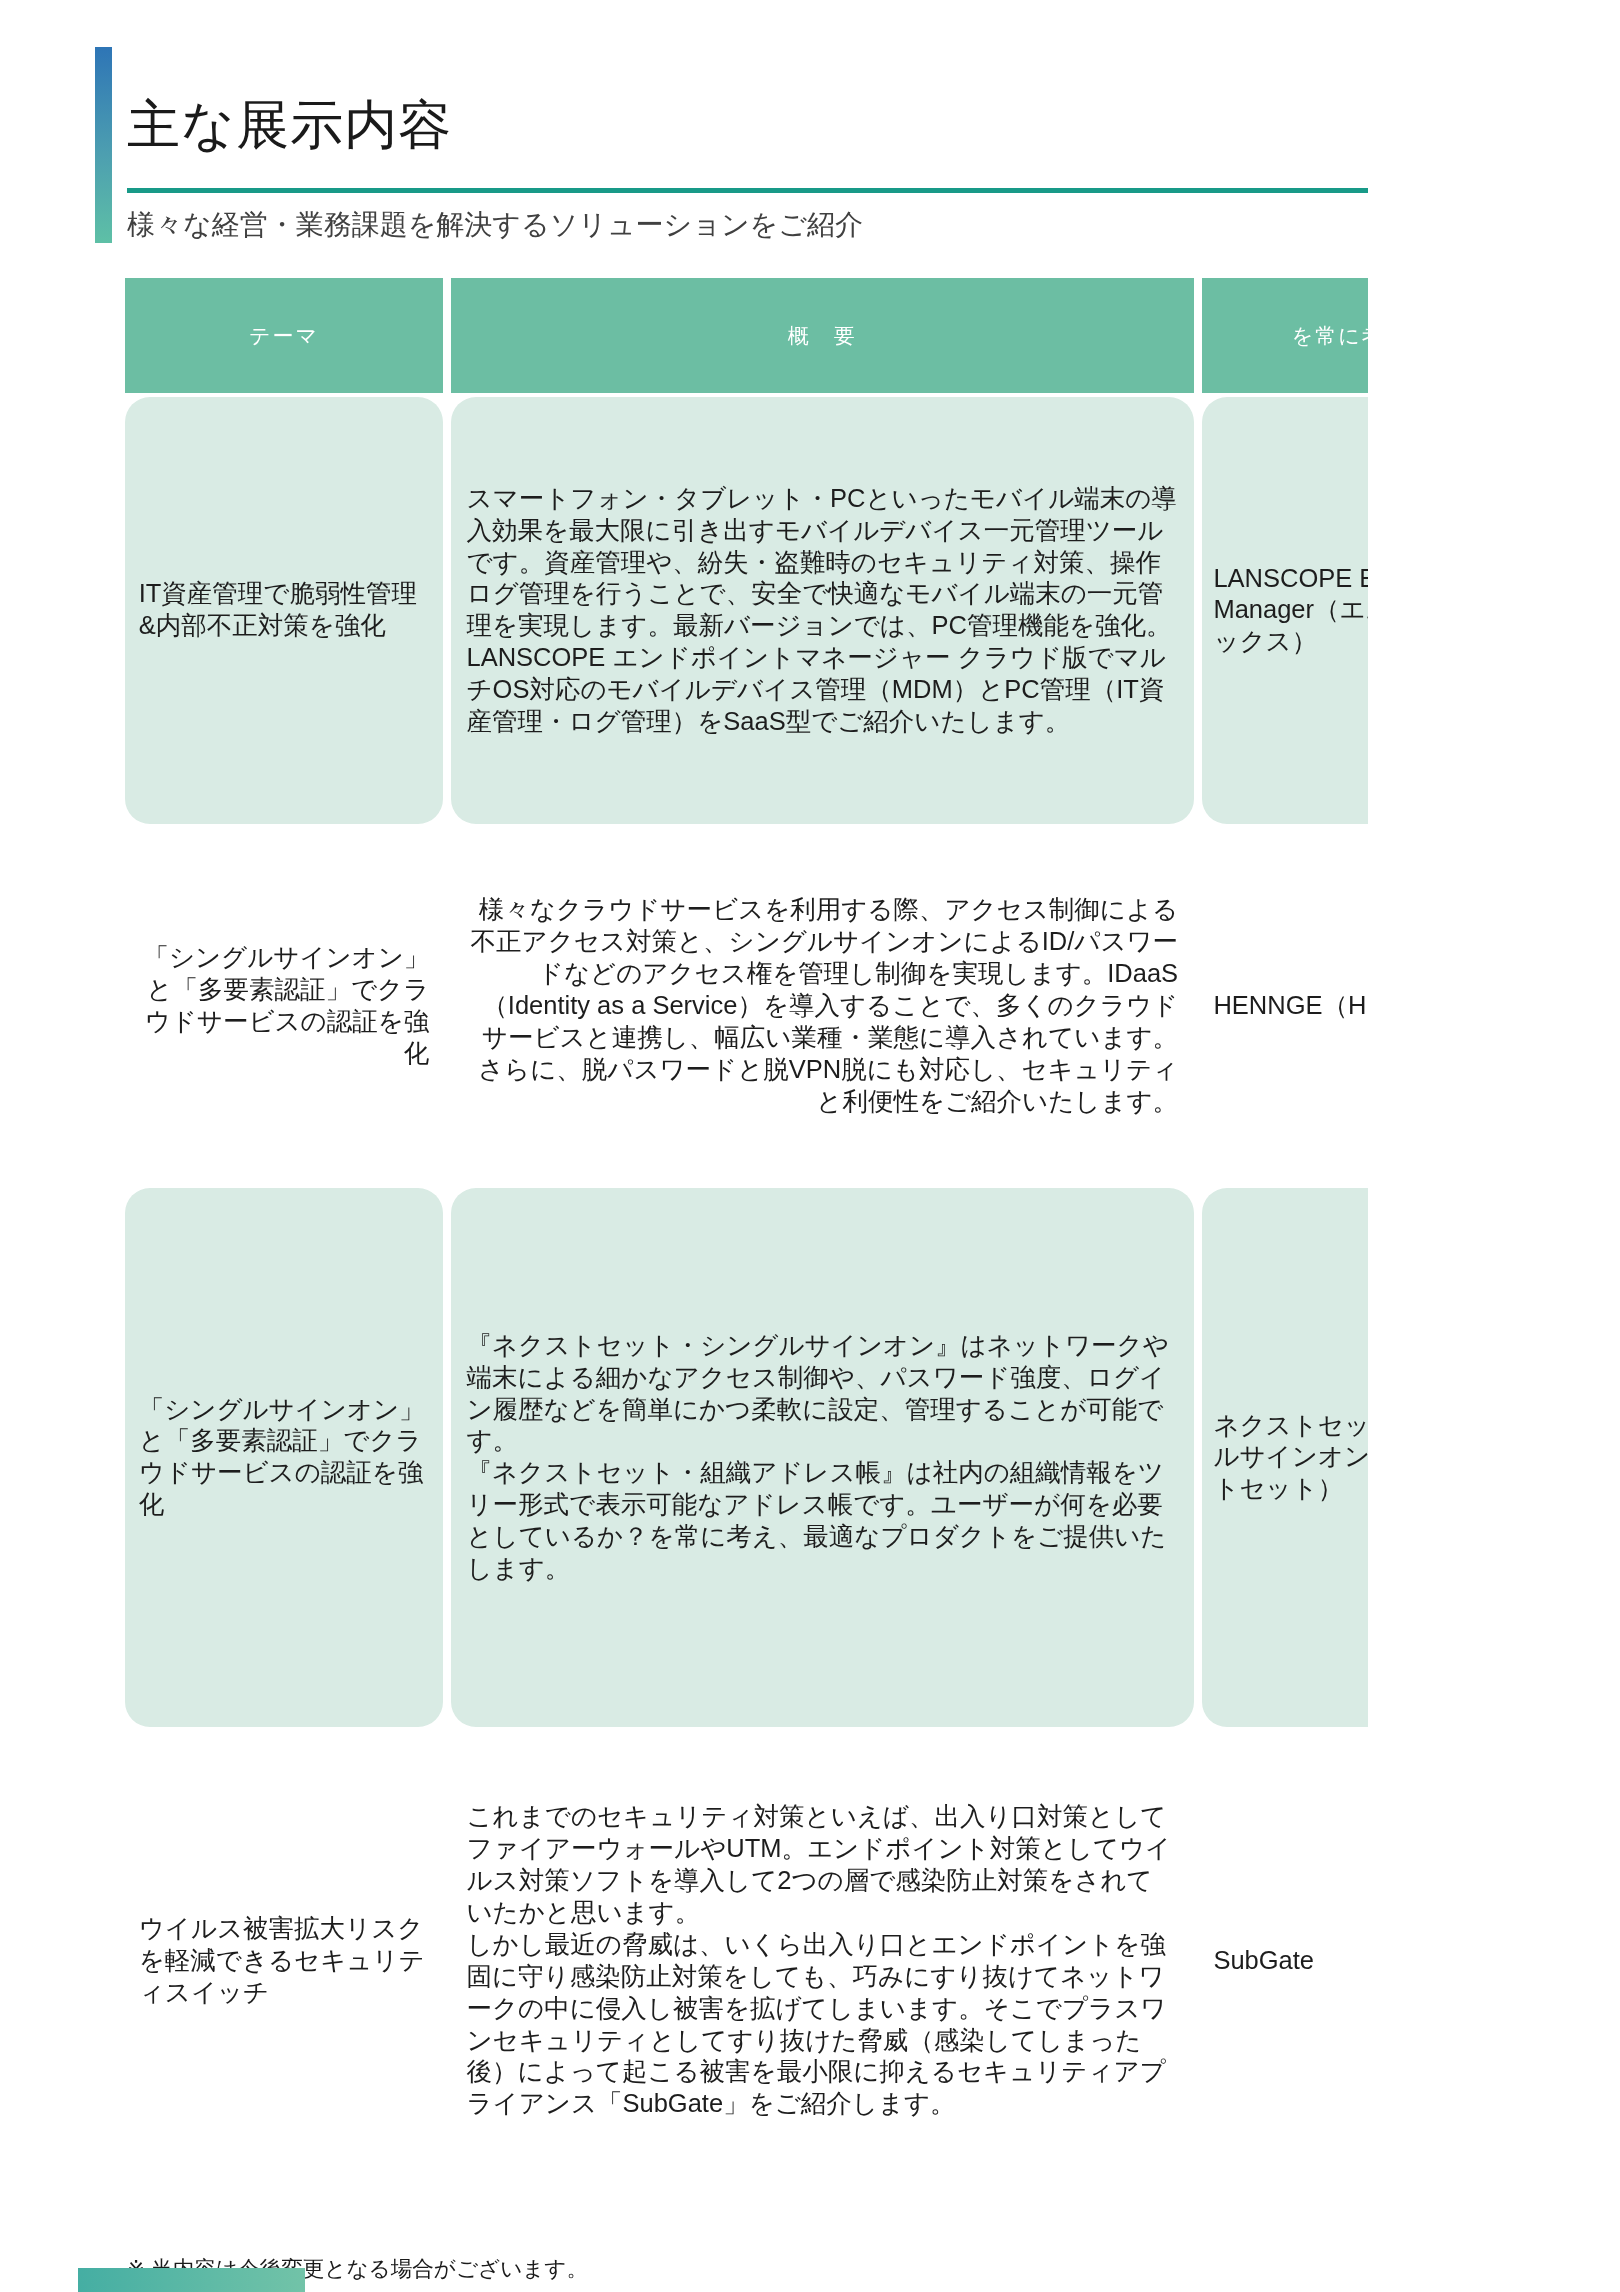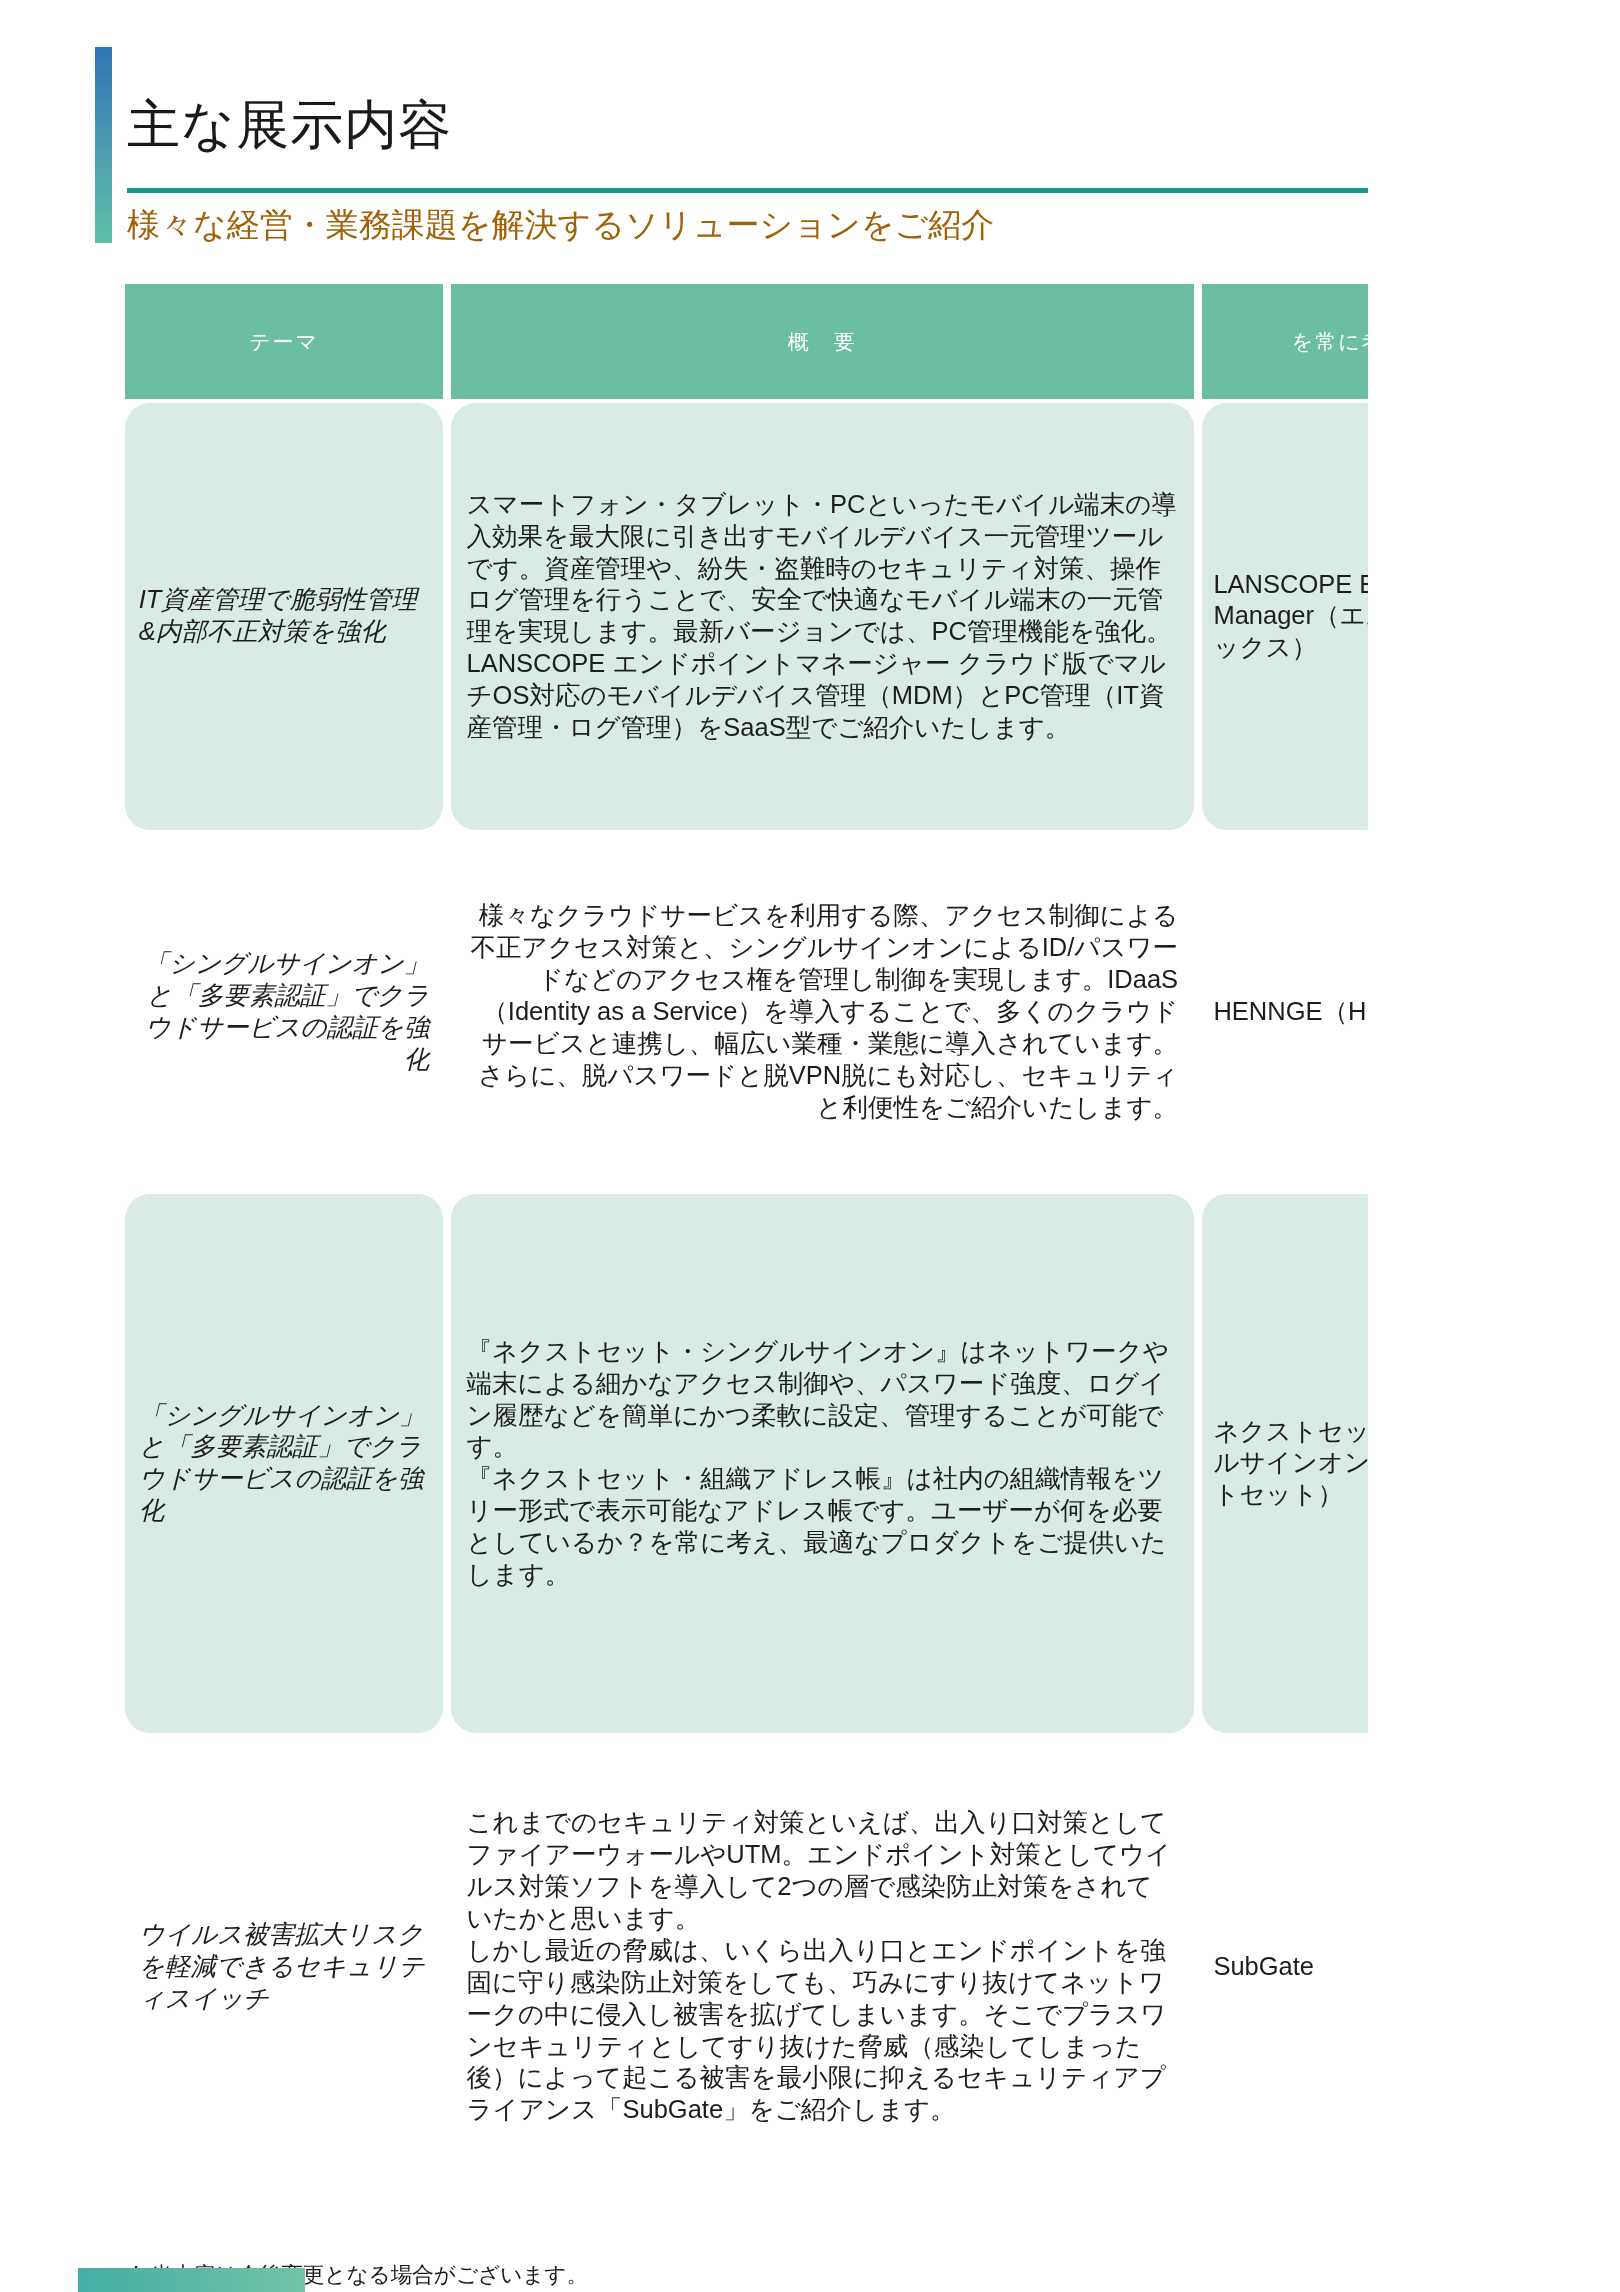--- a/index.html
+++ b/index.html
@@ -9,37 +9,37 @@
   
   .accent-bar{
     position:absolute;left:95px;top:47px;width:16.7px;height:196px;
     background:linear-gradient(180deg,#2E75B6 0%,#4D9FB0 55%,#5EC0A6 100%);
   }
 
   
   .header-block{margin:0 123px 0 127px;padding-top:98px;}
   .page-title{margin:0;font-size:53px;line-height:1;font-weight:500;color:#1a1a1a;letter-spacing:1px;}
   .title-rule{margin-top:37px;height:4.9px;width:1371px;background:#189A88;}
-  .page-subtitle{margin:14.7px 0 0 0;font-size:33px;line-height:1.2;color:#a16207;font-family:Liberation Mono, monospace;}
+  .page-subtitle{margin:14.7px 0 0 0;font-size:28px;line-height:1.2;color:#404040;}
 
   
   .exhibit-table{margin:37px 0 0 125px;width:1373px;}
   .grid-row{display:grid;grid-template-columns:318px 743px 297px;column-gap:7.8px;margin-bottom:3.9px;}
   .thead .cell{
     background:#6CBEA3;color:#ffffff;height:115px;
     display:flex;align-items:center;justify-content:center;
     font-size:21px;letter-spacing:2px;
   }
   .trow .cell{display:flex;align-items:center;font-size:25.5px;line-height:1.25;border-radius:25px;}
   .trow.tinted .cell{background:#D9EBE4;}
   .row-1 .cell{min-height:407px;}
   .row-2 .cell{min-height:337px;text-align:right;}
   .row-3 .cell{min-height:519px;}
   .row-4 .cell{min-height:441px;}
-  .cell.theme{padding:9.8px 13.7px;font-style:italic;}
+  .cell.theme{padding:9.8px 13.7px;}
   .cell.summary{padding:9.8px 15.7px;white-space:pre-line;}
   .cell.products{padding:9.8px 11.8px;}
 
   
   .footnote{margin:63px 0 0 127px;font-size:21.6px;color:#1a1a1a;}
 
   
   .bottom-bar{
     position:absolute;left:78px;bottom:0;width:227px;height:25.5px;
     background:linear-gradient(90deg,#45AEA3 0%,#72C3A8 100%);

